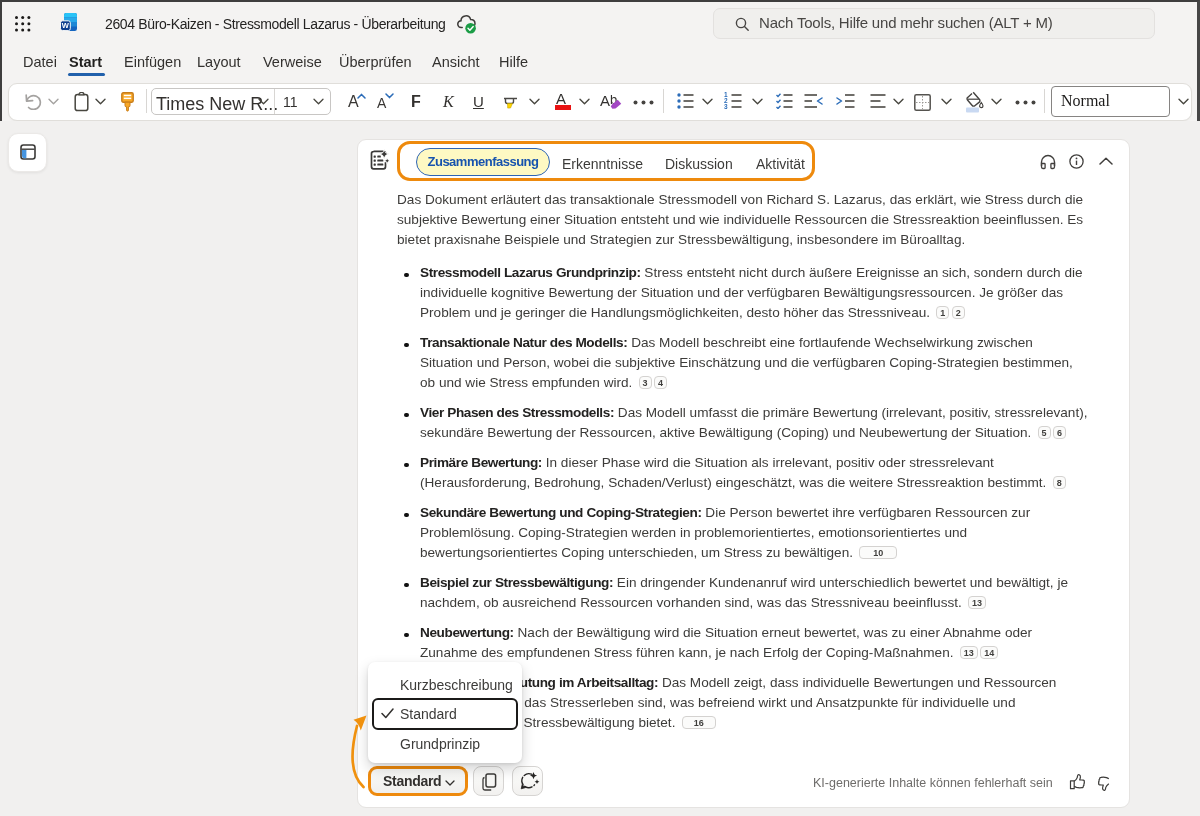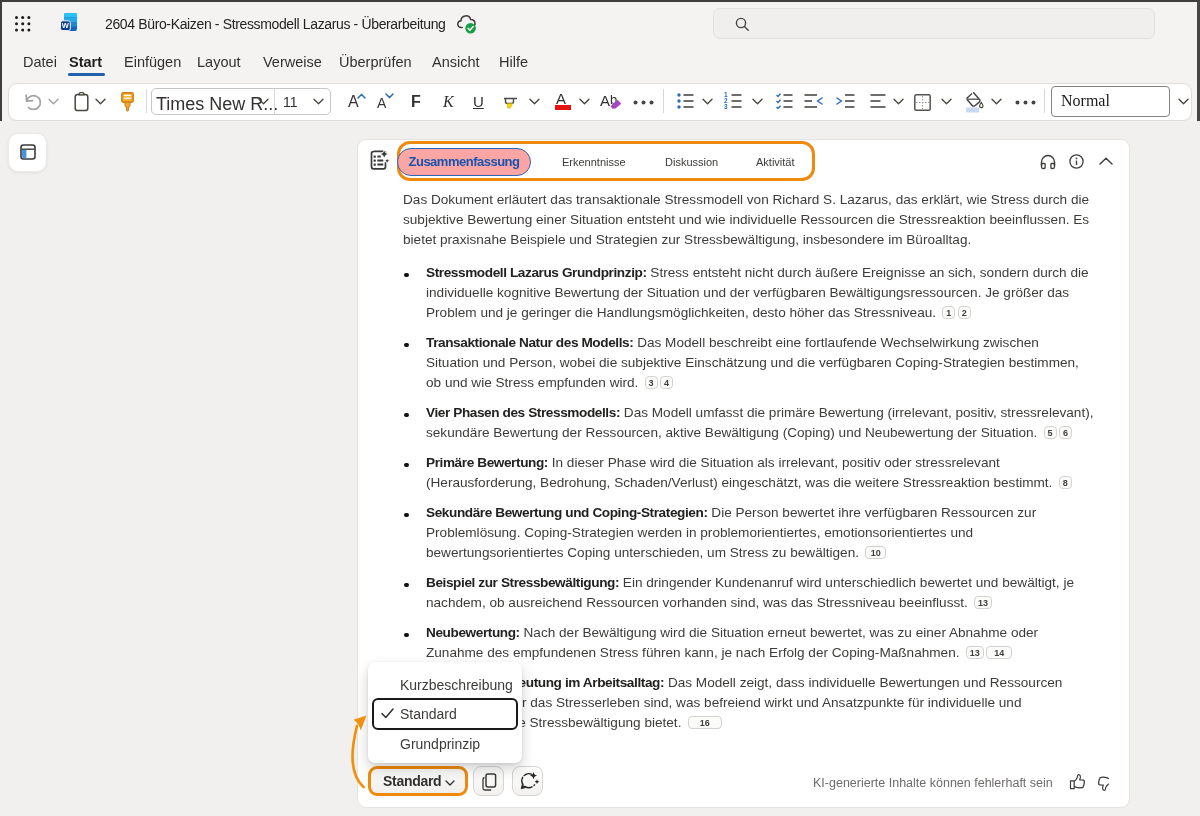--- a/index.html
+++ b/index.html
@@ -12,24 +12,24 @@
 .searchbox span{position:absolute;left:45px;top:5px;font-size:15px;color:#484644;letter-spacing:-0.2px;}
 .menuitem{position:absolute;top:54px;font-size:14.5px;color:#33312f;text-align:center;}
 .ribbonbox{position:absolute;left:8px;top:83px;width:1184px;height:38px;background:#fff;border:1px solid #e0deda;border-radius:9px;box-shadow:0 1px 2px rgba(0,0,0,0.04);}
 .sep{position:absolute;width:1px;background:#d8d6d3;top:89px;height:24px;}
 .combo{position:absolute;left:151px;top:88px;width:180px;height:27px;border:1px solid #c8c6c4;border-radius:5px;background:#fff;}
 .stylesbox{position:absolute;left:1051px;top:86px;width:119px;height:31px;border:1px solid #868482;border-radius:4px;background:#fff;padding-left:44px;}
 .stylesbox span{position:absolute;left:9px;top:5px;font-family:"Liberation Serif",serif;font-size:16px;color:#1c1b1a;}
 .navbtn{position:absolute;left:8px;top:133px;width:39px;height:39px;background:#fff;border:1px solid #ebe9e7;border-radius:10px;box-shadow:0 1px 3px rgba(0,0,0,0.07);}
 .card{position:absolute;left:357px;top:139px;width:773px;height:669px;background:#fff;border:1px solid #e5e3e1;border-radius:9px;}
 .tabsbox{position:absolute;left:397px;top:141px;width:418px;height:40px;border:3px solid #ee8a0d;border-radius:13px;}
-.pill{position:absolute;left:397px;top:148px;width:134px;height:28px;background:#fca5a5;border:1.5px solid #2e65b5;border-radius:14px;text-align:center;}
+.pill{position:absolute;left:416px;top:148px;width:134px;height:28px;background:#fef9c3;border:1.5px solid #2e65b5;border-radius:14px;text-align:center;}
 .pill span{font-size:13px;font-weight:bold;color:#1753ae;line-height:25px;letter-spacing:-0.5px;}
-.tablbl{position:absolute;top:155.5px;font-size:11px;color:#3c3b39;}
-.bodytext{font-size:13.6px;line-height:20px;color:#3d3c3a;margin-left:6px;}
+.tablbl{position:absolute;top:155.5px;font-size:14px;color:#3c3b39;}
+.bodytext{font-size:13.6px;line-height:20px;color:#3d3c3a;}
 .bodytext b{color:#232221;letter-spacing:-0.4px;}
 .ref{display:inline-block;width:13px;height:13px;background:#fbfbfa;border:1px solid #d4d2d0;border-radius:4px;font-size:9px;font-weight:bold;color:#403f3d;text-align:center;line-height:12px;vertical-align:1px;margin-left:2.5px;}
 .li{position:absolute;left:420px;white-space:nowrap;}
 .dot{position:absolute;left:404px;width:4.5px;height:4.5px;border-radius:50%;background:#111;}
 </style></head>
 <body>
 <div class="win"></div>
 
 <svg class="abs" style="left:13px;top:14px" width="19" height="19" viewBox="0 0 19 19">
 <g fill="#1b1a19">
@@ -56,20 +56,21 @@
 <svg class="abs" style="left:457px;top:13px" width="22" height="22" viewBox="0 0 22 22">
 <path d="M5.2 14.5 h-0.9 a3.4 3.4 0 0 1 -0.3-6.8 a4.9 4.9 0 0 1 9.6-1.3 a4 4 0 0 1 4.4 4 a4 4 0 0 1-0.4 1.7" fill="none" stroke="#3e3c3a" stroke-width="1.5" stroke-linecap="round"></path>
 <circle cx="13.6" cy="15.2" r="5.3" fill="#1b9c46"></circle>
 <path d="M11 15.3 l1.9 1.9 l3.3-3.7" fill="none" stroke="#fff" stroke-width="1.4" stroke-linecap="round" stroke-linejoin="round"></path>
   </svg>
 <div class="searchbox">
 <svg class="abs" style="left:21px;top:8px" width="15" height="15" viewBox="0 0 15 15">
       <circle cx="6" cy="6" r="4.6" fill="none" stroke="#484644" stroke-width="1.4"></circle>
       <line x1="9.5" y1="9.5" x2="13.2" y2="13.2" stroke="#484644" stroke-width="1.4" stroke-linecap="round"></line>
     </svg>
+<span>Nach Tools, Hilfe und mehr suchen (ALT + M)</span>
   </div>
 
 <span class="menuitem" style="left:23px">Datei</span>
 <span class="menuitem" style="left:69px;font-weight:bold;color:#201f1e">Start</span>
 <span class="menuitem" style="left:124px">Einfügen</span>
 <span class="menuitem" style="left:197px">Layout</span>
 <span class="menuitem" style="left:263px">Verweise</span>
 <span class="menuitem" style="left:339px">Überprüfen</span>
 <span class="menuitem" style="left:432px">Ansicht</span>
 <span class="menuitem" style="left:499px">Hilfe</span>
@@ -289,25 +290,25 @@
 <div class="abs bodytext" style="left:397px;top:190px;width:690px">Das Dokument erläutert das transaktionale Stressmodell von Richard S. Lazarus, das erklärt, wie Stress durch die<br>subjektive Bewertung einer Situation entsteht und wie individuelle Ressourcen die Stressreaktion beeinflussen. Es<br>bietet praxisnahe Beispiele und Strategien zur Stressbewältigung, insbesondere im Büroalltag.</div>
 <div class="dot" style="top:272.5px"></div>
 <div class="abs bodytext li" style="top:263px"><b>Stressmodell Lazarus Grundprinzip:</b> Stress entsteht nicht durch äußere Ereignisse an sich, sondern durch die<br>individuelle kognitive Bewertung der Situation und der verfügbaren Bewältigungsressourcen. Je größer das<br>Problem und je geringer die Handlungsmöglichkeiten, desto höher das Stressniveau. <span class="ref">1</span><span class="ref">2</span></div>
 <div class="dot" style="top:342.5px"></div>
 <div class="abs bodytext li" style="top:333px"><b>Transaktionale Natur des Modells:</b> Das Modell beschreibt eine fortlaufende Wechselwirkung zwischen<br>Situation und Person, wobei die subjektive Einschätzung und die verfügbaren Coping-Strategien bestimmen,<br>ob und wie Stress empfunden wird. <span class="ref">3</span><span class="ref">4</span></div>
 <div class="dot" style="top:412.5px"></div>
 <div class="abs bodytext li" style="top:403px"><b>Vier Phasen des Stressmodells:</b> Das Modell umfasst die primäre Bewertung (irrelevant, positiv, stressrelevant),<br>sekundäre Bewertung der Ressourcen, aktive Bewältigung (Coping) und Neubewertung der Situation. <span class="ref">5</span><span class="ref">6</span></div>
 <div class="dot" style="top:462.5px"></div>
 <div class="abs bodytext li" style="top:453px"><b>Primäre Bewertung:</b> In dieser Phase wird die Situation als irrelevant, positiv oder stressrelevant<br>(Herausforderung, Bedrohung, Schaden/Verlust) eingeschätzt, was die weitere Stressreaktion bestimmt. <span class="ref">8</span></div>
 <div class="dot" style="top:512.5px"></div>
-<div class="abs bodytext li" style="top:503px"><b>Sekundäre Bewertung und Coping-Strategien:</b> Die Person bewertet ihre verfügbaren Ressourcen zur<br>Problemlösung. Coping-Strategien werden in problemorientiertes, emotionsorientiertes und<br>bewertungsorientiertes Coping unterschieden, um Stress zu bewältigen. <span class="ref" style="width:21px">10</span></div>
+<div class="abs bodytext li" style="top:503px"><b>Sekundäre Bewertung und Coping-Strategien:</b> Die Person bewertet ihre verfügbaren Ressourcen zur<br>Problemlösung. Coping-Strategien werden in problemorientiertes, emotionsorientiertes und<br>bewertungsorientiertes Coping unterschieden, um Stress zu bewältigen. <span class="ref" style="width:38px">10</span></div>
 <div class="dot" style="top:582.5px"></div>
 <div class="abs bodytext li" style="top:573px"><b>Beispiel zur Stressbewältigung:</b> Ein dringender Kundenanruf wird unterschiedlich bewertet und bewältigt, je<br>nachdem, ob ausreichend Ressourcen vorhanden sind, was das Stressniveau beeinflusst. <span class="ref" style="width:18px">13</span></div>
 <div class="dot" style="top:632.5px"></div>
-<div class="abs bodytext li" style="top:623px"><b>Neubewertung:</b> Nach der Bewältigung wird die Situation erneut bewertet, was zu einer Abnahme oder<br>Zunahme des empfundenen Stress führen kann, je nach Erfolg der Coping-Maßnahmen. <span class="ref" style="width:18px">13</span><span class="ref" style="width:26px">14</span></div>
+<div class="abs bodytext li" style="top:623px"><b>Neubewertung:</b> Nach der Bewältigung wird die Situation erneut bewertet, was zu einer Abnahme oder<br>Zunahme des empfundenen Stress führen kann, je nach Erfolg der Coping-Maßnahmen. <span class="ref" style="width:18px">13</span><span class="ref" style="width:18px">14</span></div>
 <div class="dot" style="top:682.5px"></div>
 <div class="abs bodytext li" style="top:673px"><b>Praktische Bedeutung im Arbeitsalltag:</b> Das Modell zeigt, dass individuelle Bewertungen und Ressourcen<br>entscheidend für das Stresserleben sind, was befreiend wirkt und Ansatzpunkte für individuelle und<br>organisatorische Stressbewältigung bietet. <span class="ref" style="width:34px">16</span></div>
 
 <div class="abs" style="left:368px;top:766px;width:100px;height:30px;border:3px solid #ee8a0d;border-radius:9px;background:linear-gradient(#fbfbfa,#f0efed)">
 <span style="position:absolute;left:12px;top:4px;font-size:14px;font-weight:bold;color:#33312f;letter-spacing:-0.3px">Standard</span>
 <svg class="abs" style="left:74px;top:11px" width="10" height="6" viewBox="0 0 10 6">
         <path d="M1 1 l4 4 l4-4" fill="none" stroke="#33312f" stroke-width="1.3" stroke-linecap="round" stroke-linejoin="round"></path>
       </svg>
     </div>
 <div class="abs" style="left:473px;top:766px;width:31px;height:30px;border:1px solid #d6d4d2;border-radius:8px;background:linear-gradient(#fdfdfc,#f2f1ef)">

